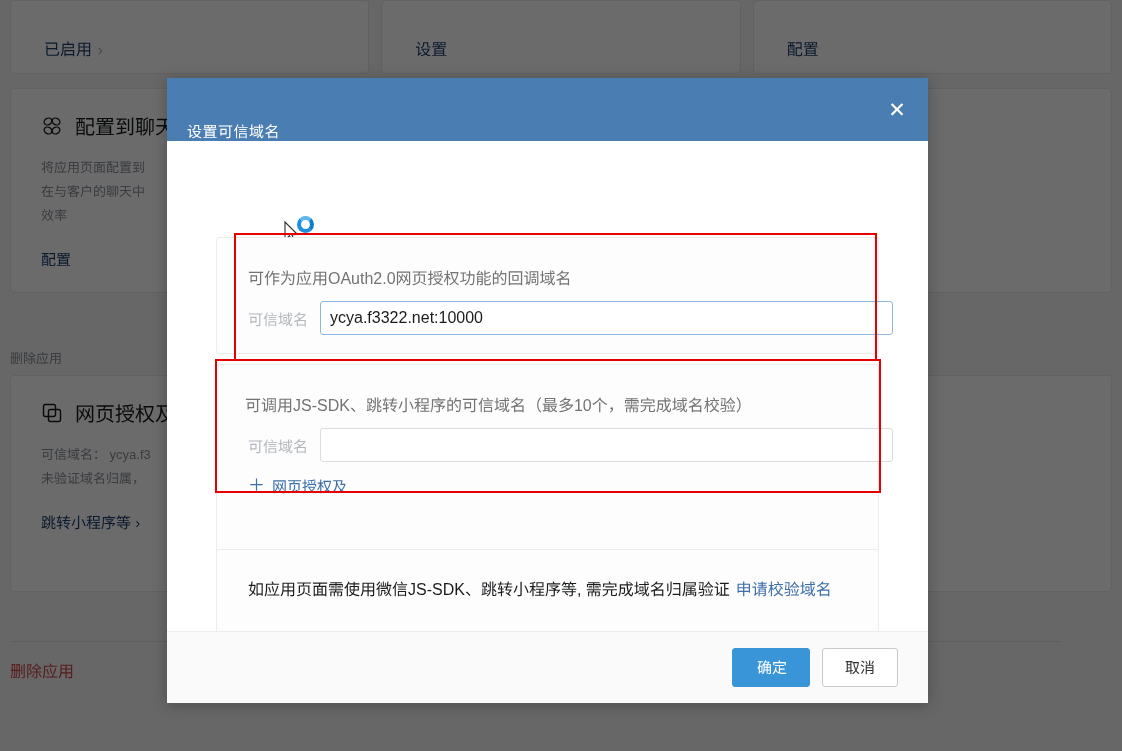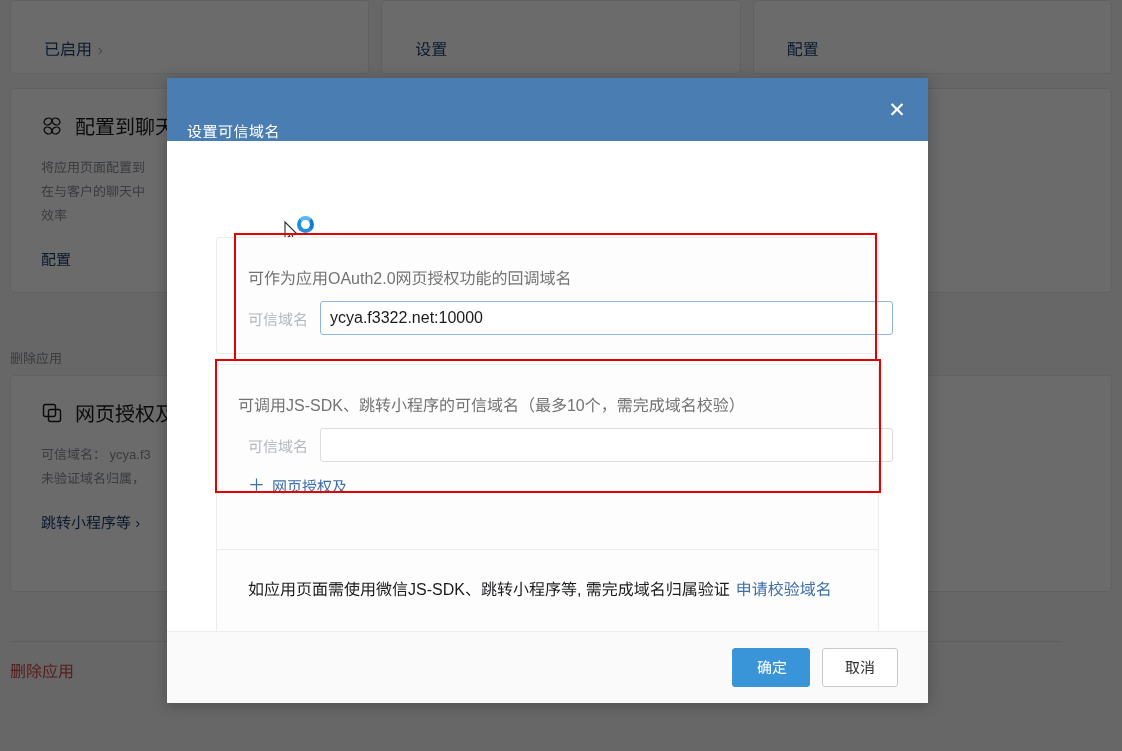--- a/index.html
+++ b/index.html
@@ -431,21 +431,21 @@
 
     <div class="panel" id="panel-oauth">
       <div class="panel-heading" style="left:31px; top:27px;">可作为应用OAuth2.0网页授权功能的回调域名</div>
       <div class="field-row" style="left:31px; top:63px;">
         <span class="field-label">可信域名</span>
         <input class="field-input focused" type="text" value="ycya.f3322.net:10000" style="">
       </div>
     </div>
 
     <div class="panel" id="panel-jssdk">
-      <div class="panel-heading" style="left:21px; top:27px;text-align:right;">可调用JS-SDK、跳转小程序的可信域名（最多10个，需完成域名校验）</div>
+      <div class="panel-heading" style="left:28px; top:27px;text-align:right;">可调用JS-SDK、跳转小程序的可信域名（最多10个，需完成域名校验）</div>
       <div class="field-row" style="left:31px; top:63px;">
         <span class="field-label">可信域名</span>
         <input class="field-input blank" type="text" value="" style="">
       </div>
       <div class="add-more" style="left:31px; top:110px;">
         <span class="plus-glyph">＋</span>
         <span>网页授权及</span>
       </div>
     </div>
 

